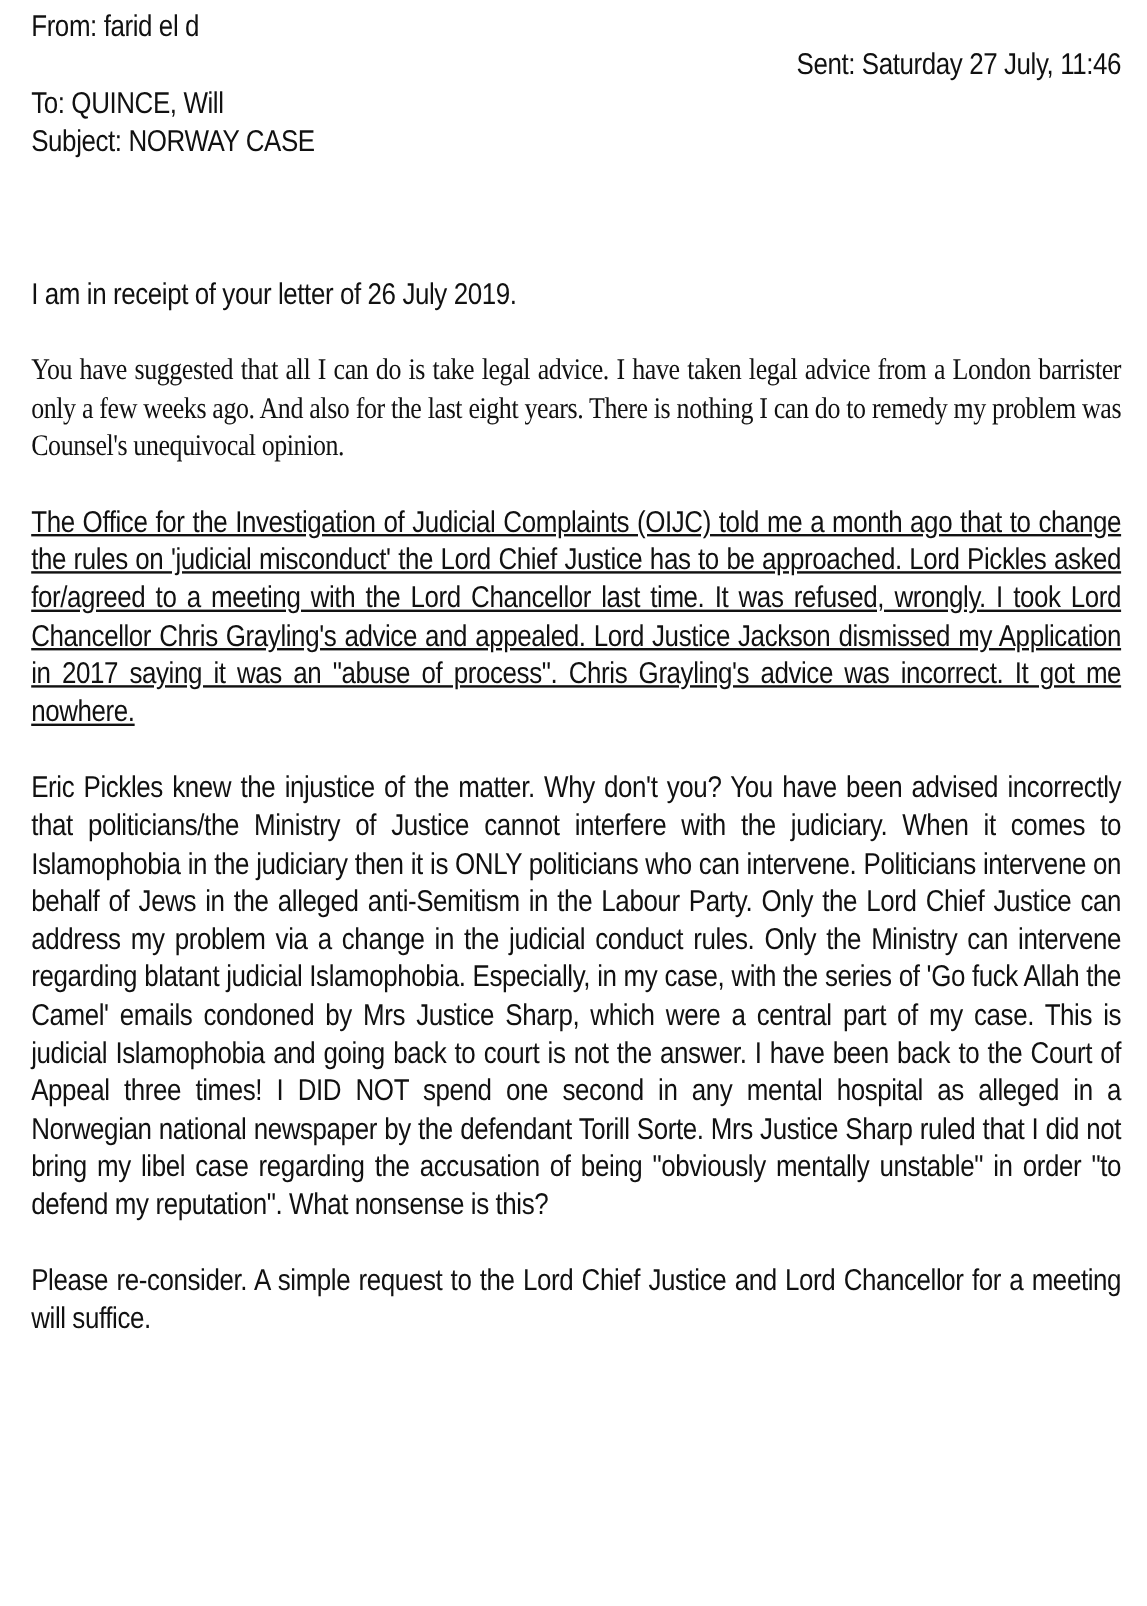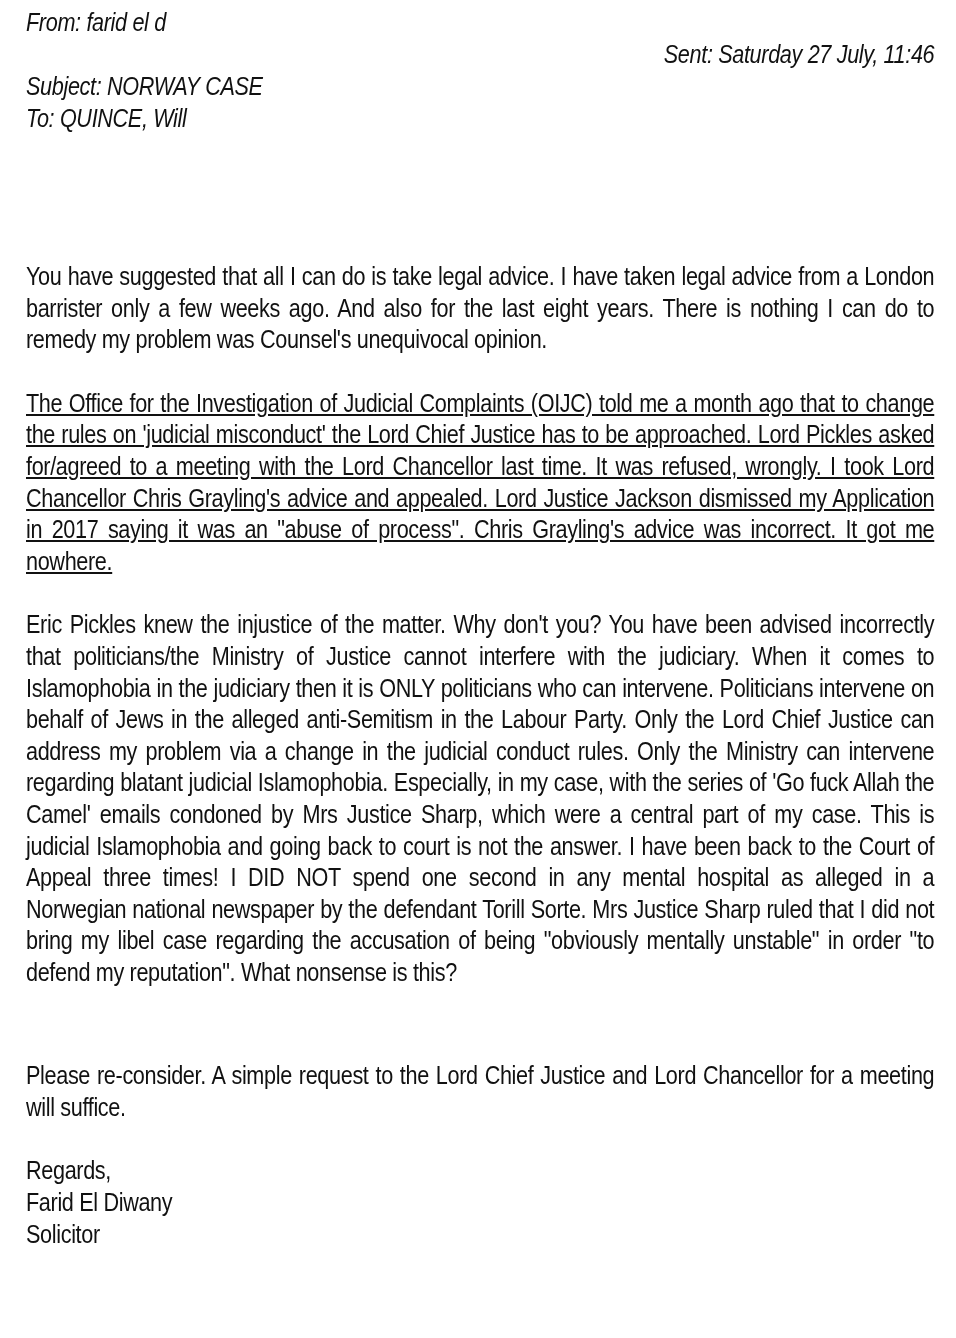--- a/index.html
+++ b/index.html
@@ -22,21 +22,20 @@
       width: 908px;
     }
     .line, .para {
       font-size: 25px;
       line-height: 31.6px;
       letter-spacing: -0.4px;
       transform-origin: left top;
     }
     .header-block .line {
       white-space: nowrap;
-      font-style: italic;
     }
     .narrow {
       
       display: block;
       width: 1050px;
       transform: scaleX(0.865);
       transform-origin: left top;
     }
     .para {
       text-align: justify;
@@ -52,64 +51,56 @@
 <div class="page">
 
   <div class="header-block">
     <div class="line" style="height: 32px;">
         <span class="narrow">From: farid el d</span>
       </div>
     <div class="line" style="height: 32px; text-align: right;">
         <span class="narrow">Sent: Saturday 27 July, 11:46</span>
       </div>
     <div class="line" style="height: 32px;">
-        <span class="narrow">Subject: NORWAY CASE</span>
+        <span class="narrow">To: QUINCE, Will</span>
       </div>
     <div class="line" style="height: 32px;">
-        <span class="narrow">To: QUINCE, Will</span>
+        <span class="narrow">Subject: NORWAY CASE</span>
       </div>
   </div>
 
   <div class="gap-header"></div>
 
 
   <div class="gap"></div>
 
+  <div class="para" style="height: 32px;">
+      <span class="narrow">I am in receipt of your letter of 26 July 2019.</span>
+    </div>
 
   <div class="gap"></div>
 
-  <div class="para" style="height: 95px;">
+  <div class="para" style="height: 95px; font-family: Liberation Serif, serif;">
       <span class="narrow">You have suggested that all I can do is take legal advice. I have taken legal advice from a London barrister only a few weeks ago. And also for the last eight years. There is nothing I can do to remedy my problem was Counsel's unequivocal opinion.</span>
     </div>
 
   <div class="gap"></div>
 
   <div class="para" style="height: 190px; text-decoration: underline;">
       <span class="narrow">The Office for the Investigation of Judicial Complaints (OIJC) told me a month ago that to change the rules on 'judicial misconduct' the Lord Chief Justice has to be approached. Lord Pickles asked for/agreed to a meeting with the Lord Chancellor last time. It was refused, wrongly. I took Lord Chancellor Chris Grayling's advice and appealed. Lord Justice Jackson dismissed my Application in 2017 saying it was an "abuse of process". Chris Grayling's advice was incorrect. It got me nowhere.</span>
     </div>
 
   <div class="gap"></div>
 
   <div class="para" style="height: 379px;">
       <span class="narrow">Eric Pickles knew the injustice of the matter. Why don't you? You have been advised incorrectly that politicians/the Ministry of Justice cannot interfere with the judiciary. When it comes to Islamophobia in the judiciary then it is ONLY politicians who can intervene. Politicians intervene on behalf of Jews in the alleged anti-Semitism in the Labour Party. Only the Lord Chief Justice can address my problem via a change in the judicial conduct rules. Only the Ministry can intervene regarding blatant judicial Islamophobia. Especially, in my case, with the series of 'Go fuck Allah the Camel' emails condoned by Mrs Justice Sharp, which were a central part of my case. This is judicial Islamophobia and going back to court is not the answer. I have been back to the Court of Appeal three times! I  DID NOT spend one second in any mental hospital as alleged in a Norwegian national newspaper by the defendant Torill Sorte. Mrs Justice Sharp ruled that I did not bring my libel case regarding the accusation of being "obviously mentally unstable" in order "to defend my reputation". What nonsense is this?</span>
     </div>
 
   <div class="gap"></div>
 
-  <div class="para" style="height: 63px; margin-top: 40px;">
+  <div class="para" style="height: 63px;">
       <span class="narrow">Please re-consider. A simple request to the Lord Chief Justice and Lord Chancellor for a meeting will suffice.</span>
     </div>
 
   <div class="gap"></div>
 
-  <div class="sig">
-    <div class="line" style="height: 32px;">
-        <span class="narrow">Regards,</span>
-      </div>
-    <div class="line" style="height: 32px;">
-        <span class="narrow">Farid El Diwany</span>
-      </div>
-    <div class="line" style="height: 32px;">
-        <span class="narrow">Solicitor</span>
-      </div>
-  </div>
 
 </div>
 
 </body></html>

